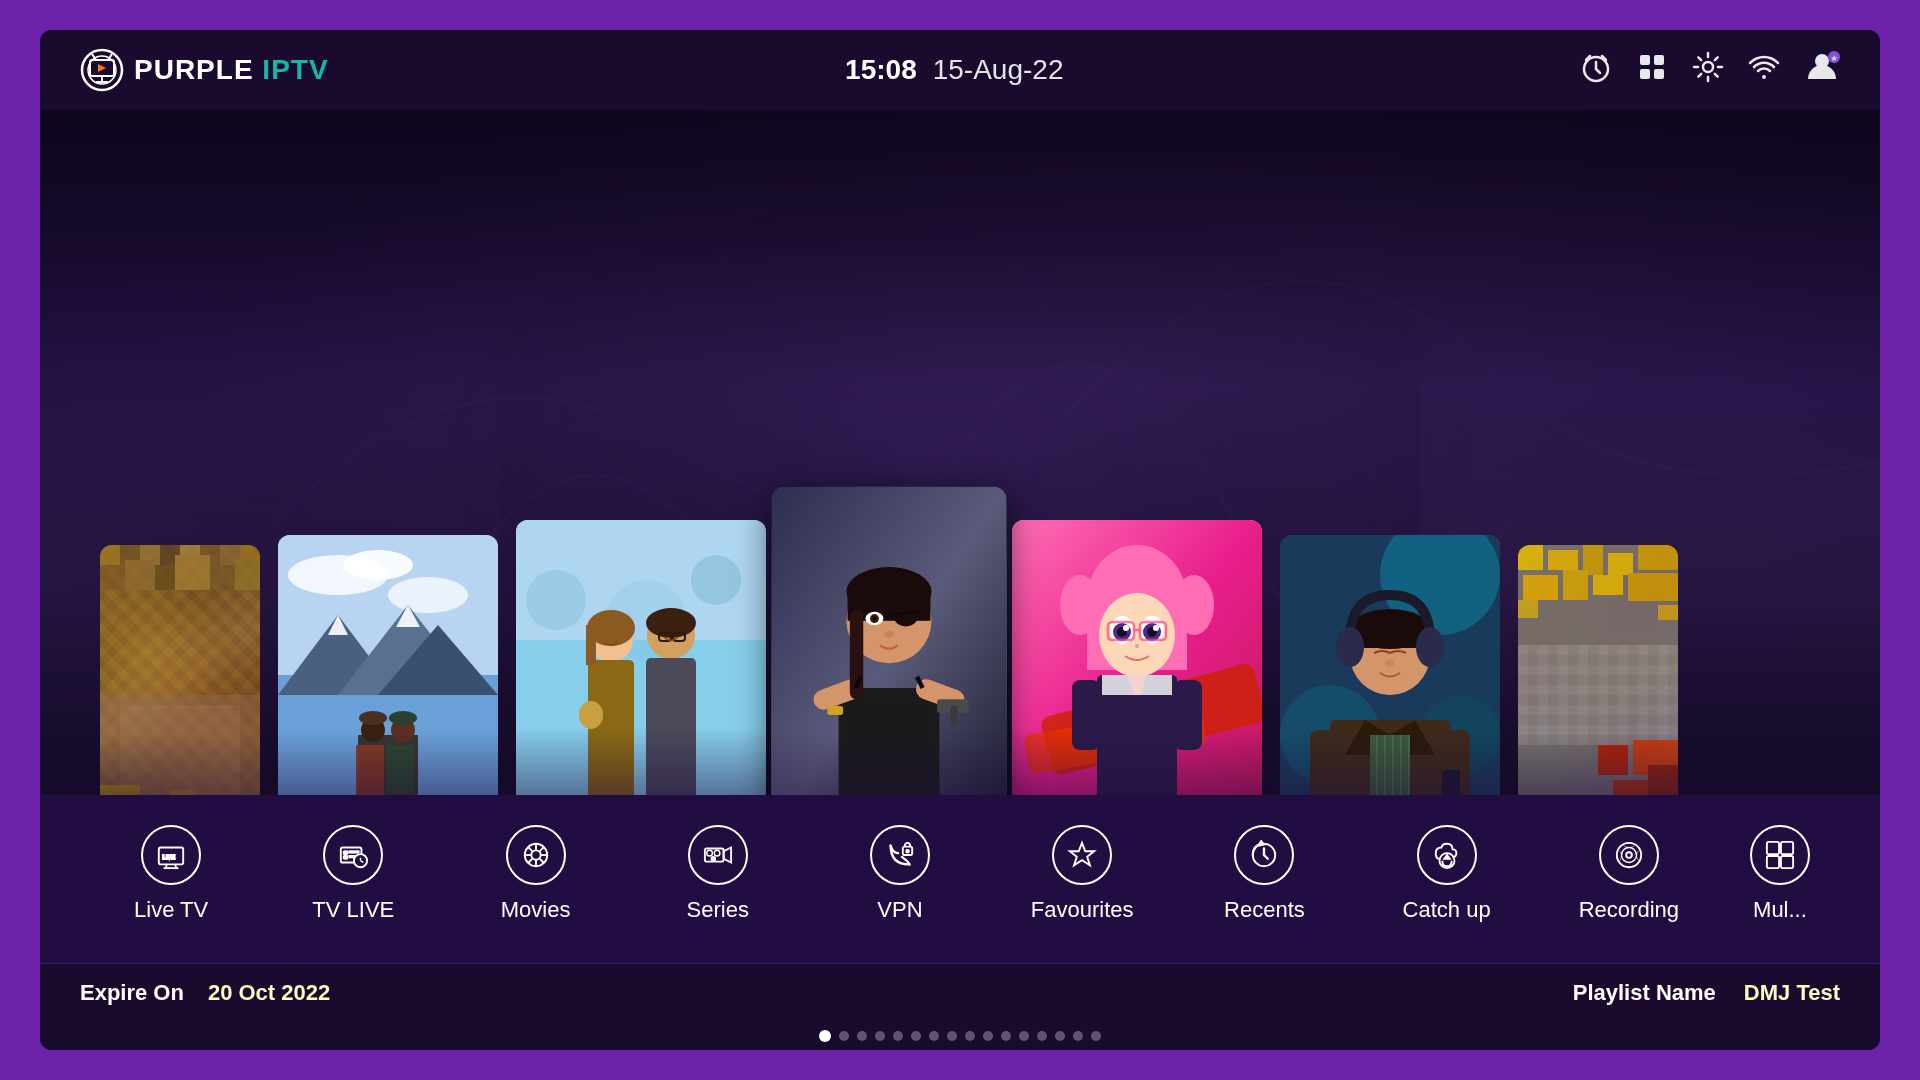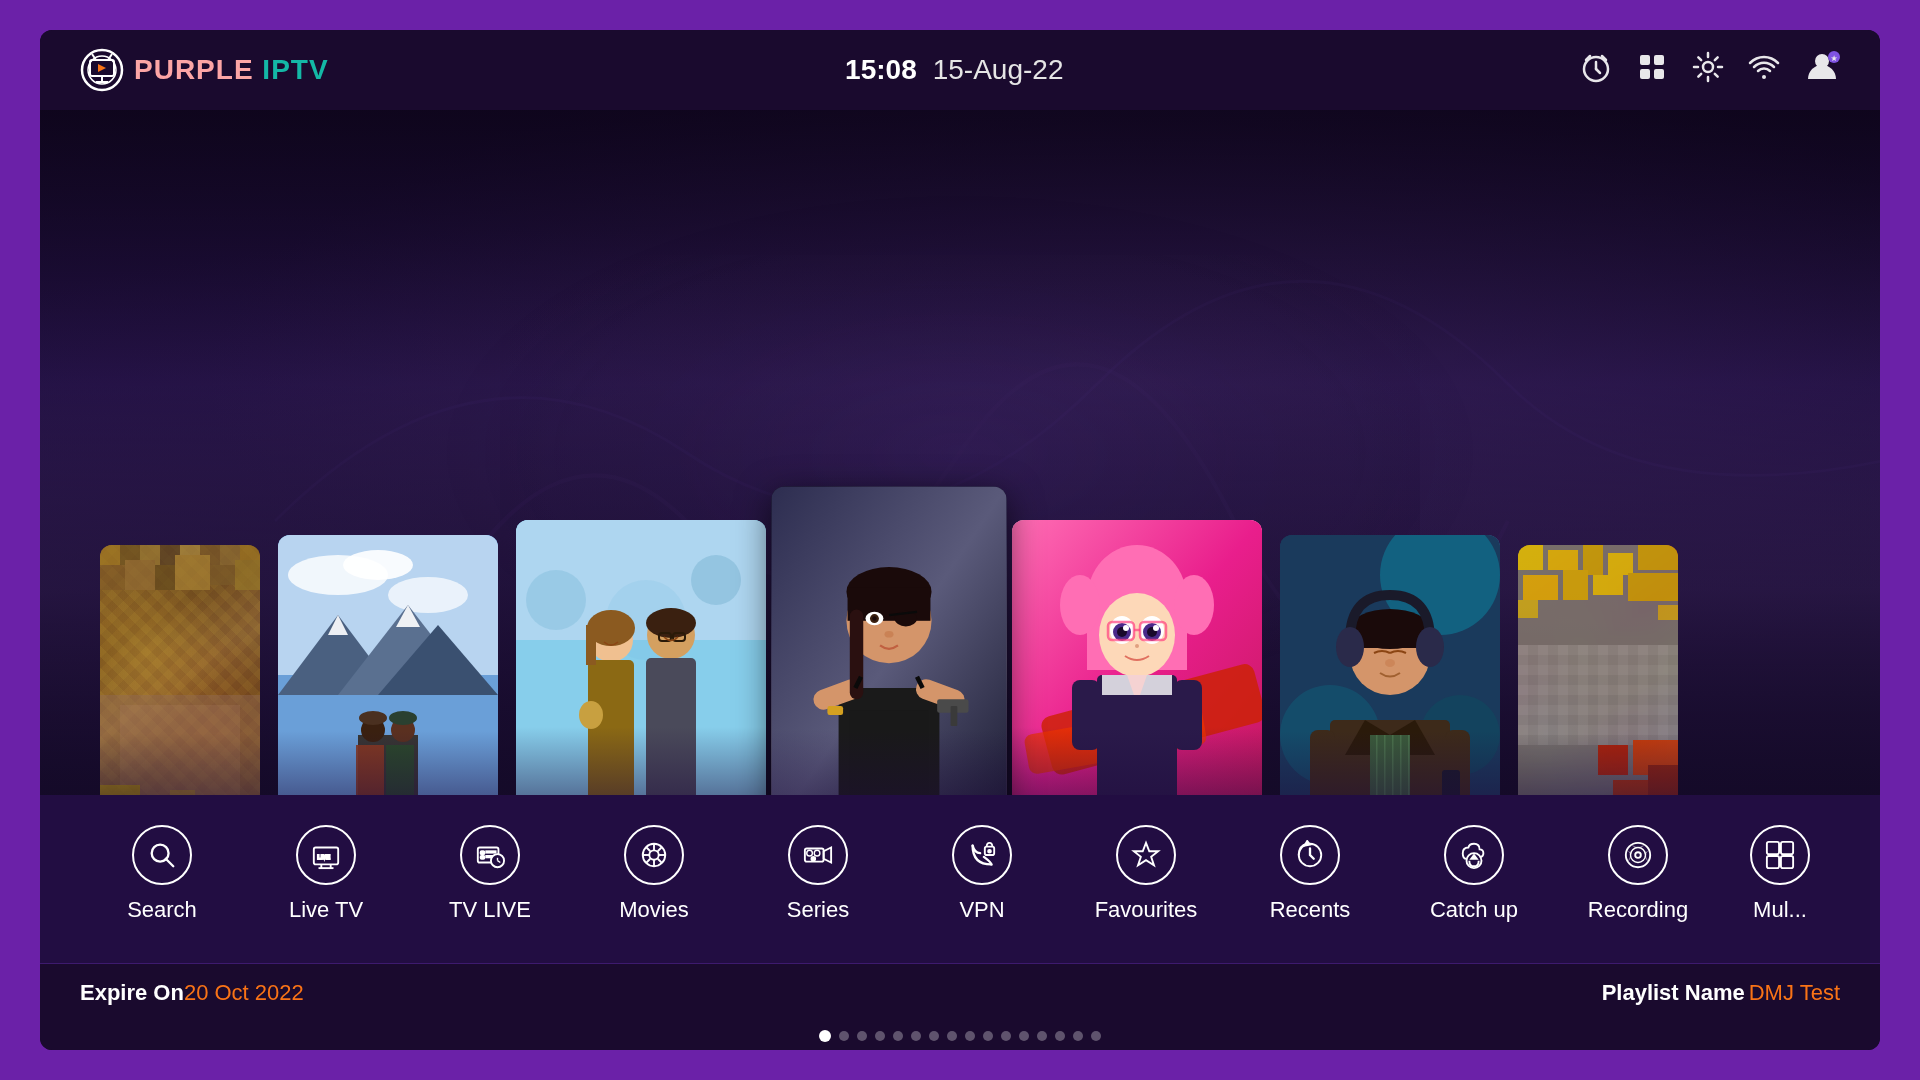--- a/index.html
+++ b/index.html
@@ -57,21 +57,21 @@
     }
 
     .logo-text {
       font-size: 28px;
       font-weight: 700;
       color: white;
       letter-spacing: 1px;
     }
 
     .logo-text span {
-      color: #fca5a5;
+      color: #ffffff;
     }
 
     .header-center {
       display: flex;
       align-items: center;
       gap: 16px;
     }
 
     .header-time {
       font-size: 28px;
@@ -327,23 +327,24 @@
       align-items: center;
     }
 
     .footer-label {
       color: white;
       font-size: 22px;
       font-weight: 600;
     }
 
     .footer-value {
-      color: #f97316;
+      color: #fef9c3;
       font-size: 22px;
-      font-weight: 400;
+      font-weight: 700;
+      margin-left: 24px;
     }
 
     .footer-right {
       display: flex;
       align-items: center;
       gap: 4px;
     }
 
     
     .pagination {
@@ -799,29 +800,20 @@
           <rect x="0" y="55" width="20" height="18" fill="#ffd700" opacity="0.8"></rect>
           <rect x="140" y="60" width="20" height="15" fill="#ffcc00" opacity="0.8"></rect>
         </svg>
       </div>
 
     </div>
   </div>
 
   <div class="nav-bar">
 
-    <div class="nav-item">
-      <div class="nav-icon">
-        <svg width="32" height="32" viewBox="0 0 32 32" fill="none">
-          <circle cx="14" cy="14" r="9" stroke="white" stroke-width="2.5"></circle>
-          <line x1="20" y1="20" x2="28" y2="28" stroke="white" stroke-width="2.5" stroke-linecap="round"></line>
-        </svg>
-      </div>
-      <span class="nav-label">Search</span>
-    </div>
 
     <div class="nav-item">
       <div class="nav-icon">
         <svg width="32" height="32" viewBox="0 0 32 32" fill="none">
           <rect x="3" y="8" width="26" height="18" rx="2" stroke="white" stroke-width="2"></rect>
           <line x1="11" y1="26" x2="11" y2="30" stroke="white" stroke-width="2"></line>
           <line x1="21" y1="26" x2="21" y2="30" stroke="white" stroke-width="2"></line>
           <line x1="8" y1="30" x2="24" y2="30" stroke="white" stroke-width="2"></line>
           <text x="7" y="20" font-size="6" fill="white" font-weight="bold">LIVE</text>
         </svg>

